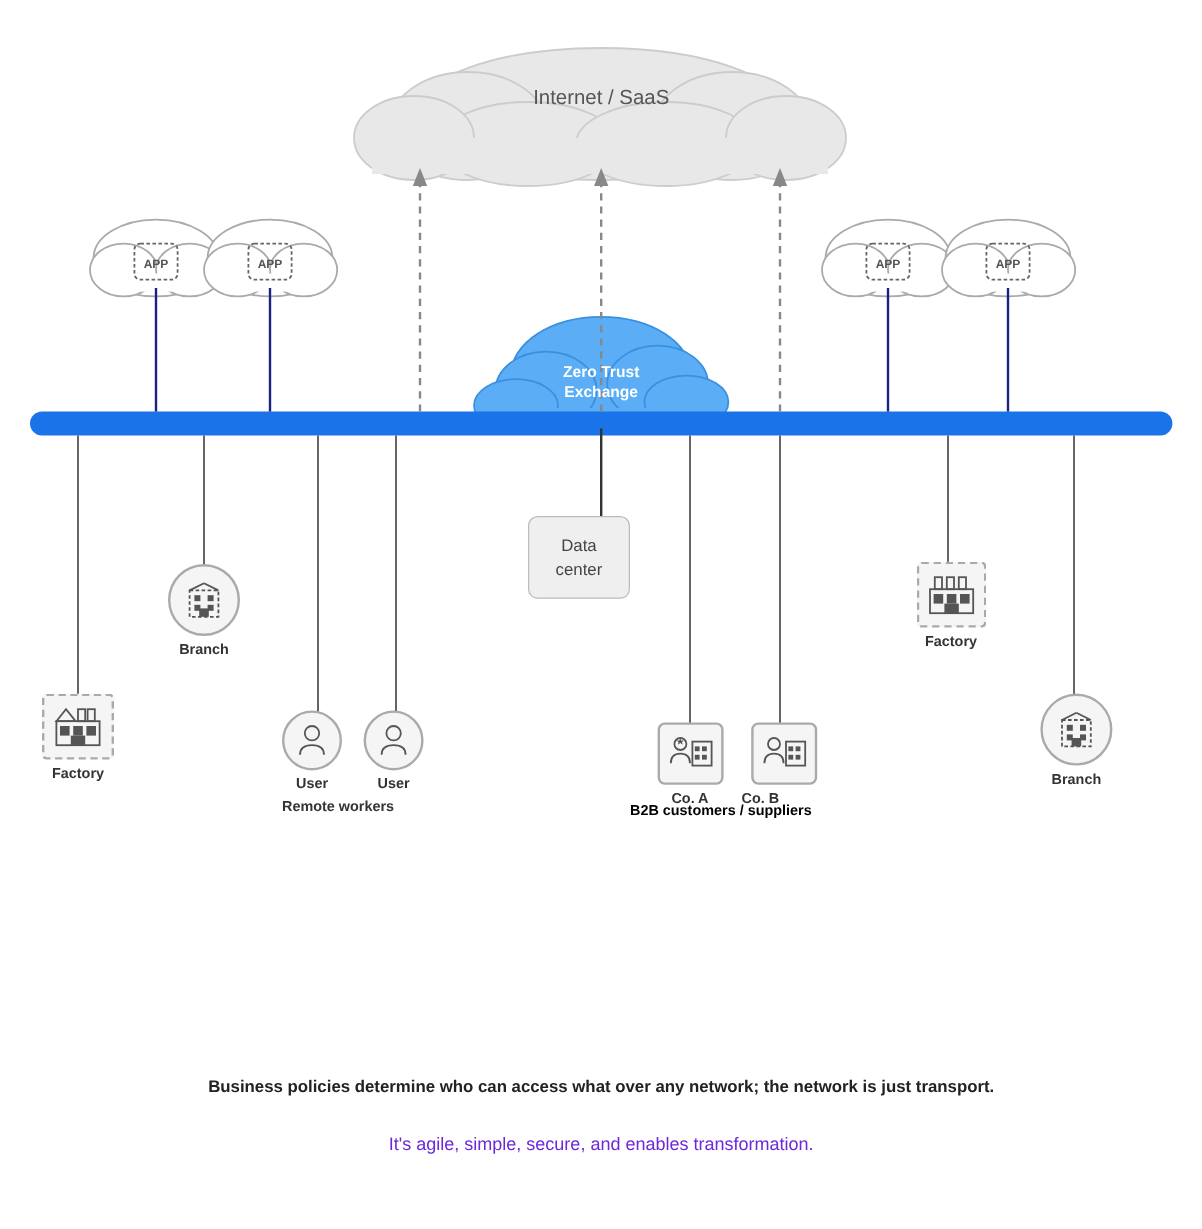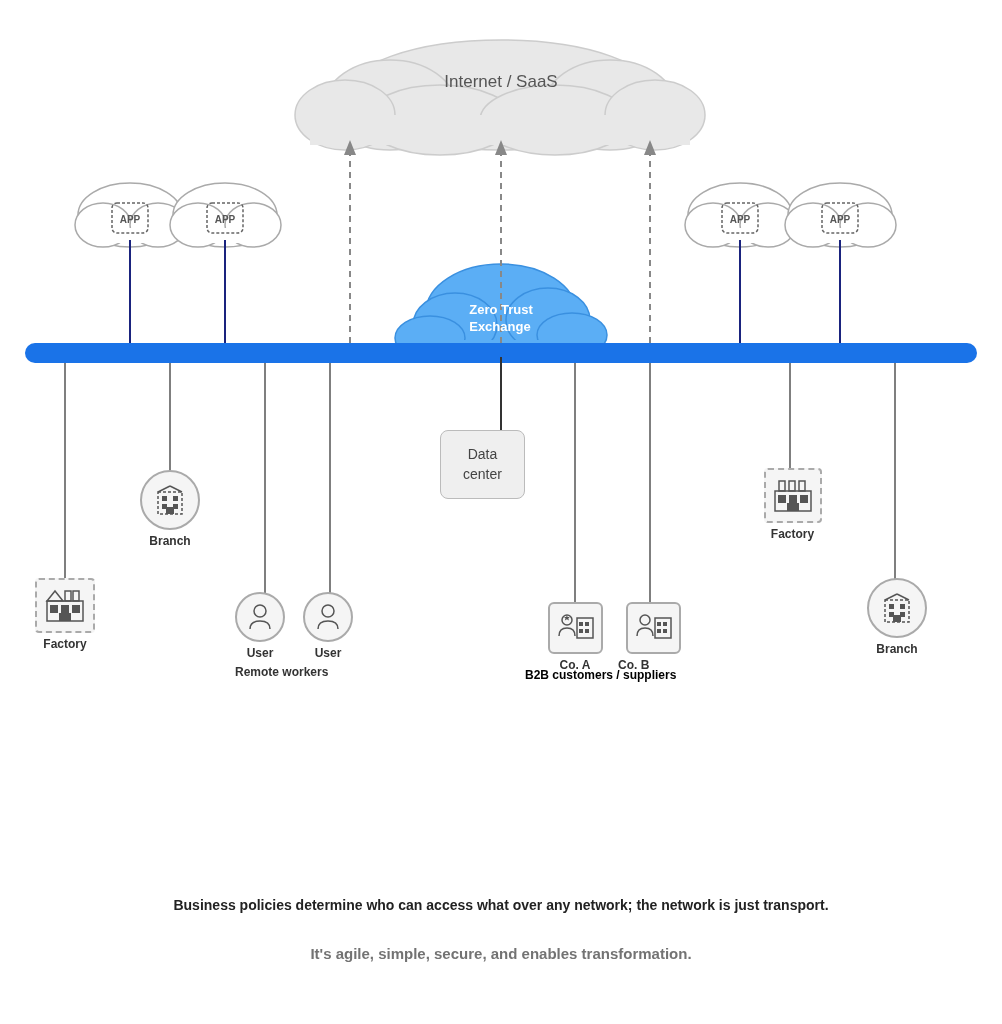--- a/index.html
+++ b/index.html
@@ -122,21 +122,21 @@
     <rect x="722" y="203" width="36" height="30" rx="5" fill="none" stroke="#666" stroke-width="1.5" stroke-dasharray="3,2"></rect>
     <text x="740" y="223" text-anchor="middle" font-size="10" fill="#555" font-weight="bold">APP</text>
 
     <rect x="822" y="203" width="36" height="30" rx="5" fill="none" stroke="#666" stroke-width="1.5" stroke-dasharray="3,2"></rect>
     <text x="840" y="223" text-anchor="middle" font-size="10" fill="#555" font-weight="bold">APP</text>
 
   </svg>
 
   <div style="position:absolute;top:72px;left:50%;transform:translateX(-50%);font-size:17px;color:#555;white-space:nowrap;z-index:20;">Internet / SaaS</div>
 
-  <div style="position:absolute;top:302px;left:50%;transform:translateX(-50%);font-size:13px;font-weight:bold;color:white;z-index:20;line-height:1.3;white-space:nowrap;">
+  <div style="position:absolute;top:302px;left:50%;transform:translateX(-50%);font-size:13px;font-weight:bold;color:white;text-align:center;z-index:20;line-height:1.3;white-space:nowrap;">
     <span>Zero Trust</span><br><span>Exchange</span>
   </div>
 
   <div style="position:absolute;top:470px;left:130px;text-align:center;width:80px;">
     <div style="width:60px;height:60px;border:2px solid #aaa;border-radius:50%;background:#f5f5f5;display:flex;align-items:center;justify-content:center;margin:0 auto;">
 
       <svg width="36" height="36" viewBox="0 0 36 36">
         <rect x="6" y="10" width="24" height="22" fill="none" stroke="#555" stroke-width="1.5" stroke-dasharray="3,2"></rect>
         <rect x="10" y="14" width="5" height="5" fill="#555"></rect>
         <rect x="21" y="14" width="5" height="5" fill="#555"></rect>
@@ -254,15 +254,15 @@
         <rect x="14" y="25" width="8" height="7" fill="#555"></rect>
         <line x1="6" y1="10" x2="18" y2="4" stroke="#555" stroke-width="1.5"></line>
         <line x1="18" y1="4" x2="30" y2="10" stroke="#555" stroke-width="1.5"></line>
       </svg>
     </div>
     <div style="font-size:12px;font-weight:bold;color:#333;margin-top:4px;">Branch</div>
   </div>
 
   <div style="position:absolute;bottom:108px;left:50%;transform:translateX(-50%);font-size:14px;font-weight:bold;color:#222;text-align:center;width:720px;line-height:1.5;">Business policies determine who can access what over any network; the network is just transport.</div>
 
-  <div style="position:absolute;bottom:62px;left:50%;transform:translateX(-50%);font-size:15px;color:#737373;text-align:center;white-space:nowrap;font-weight:bold;">It's agile, simple, secure, and enables transformation.</div>
+  <div style="position:absolute;bottom:62px;left:50%;transform:translateX(-50%);font-size:15px;color:#6d28d9;text-align:center;white-space:nowrap;">It's agile, simple, secure, and enables transformation.</div>
 
 </div>
 
 </body></html>

